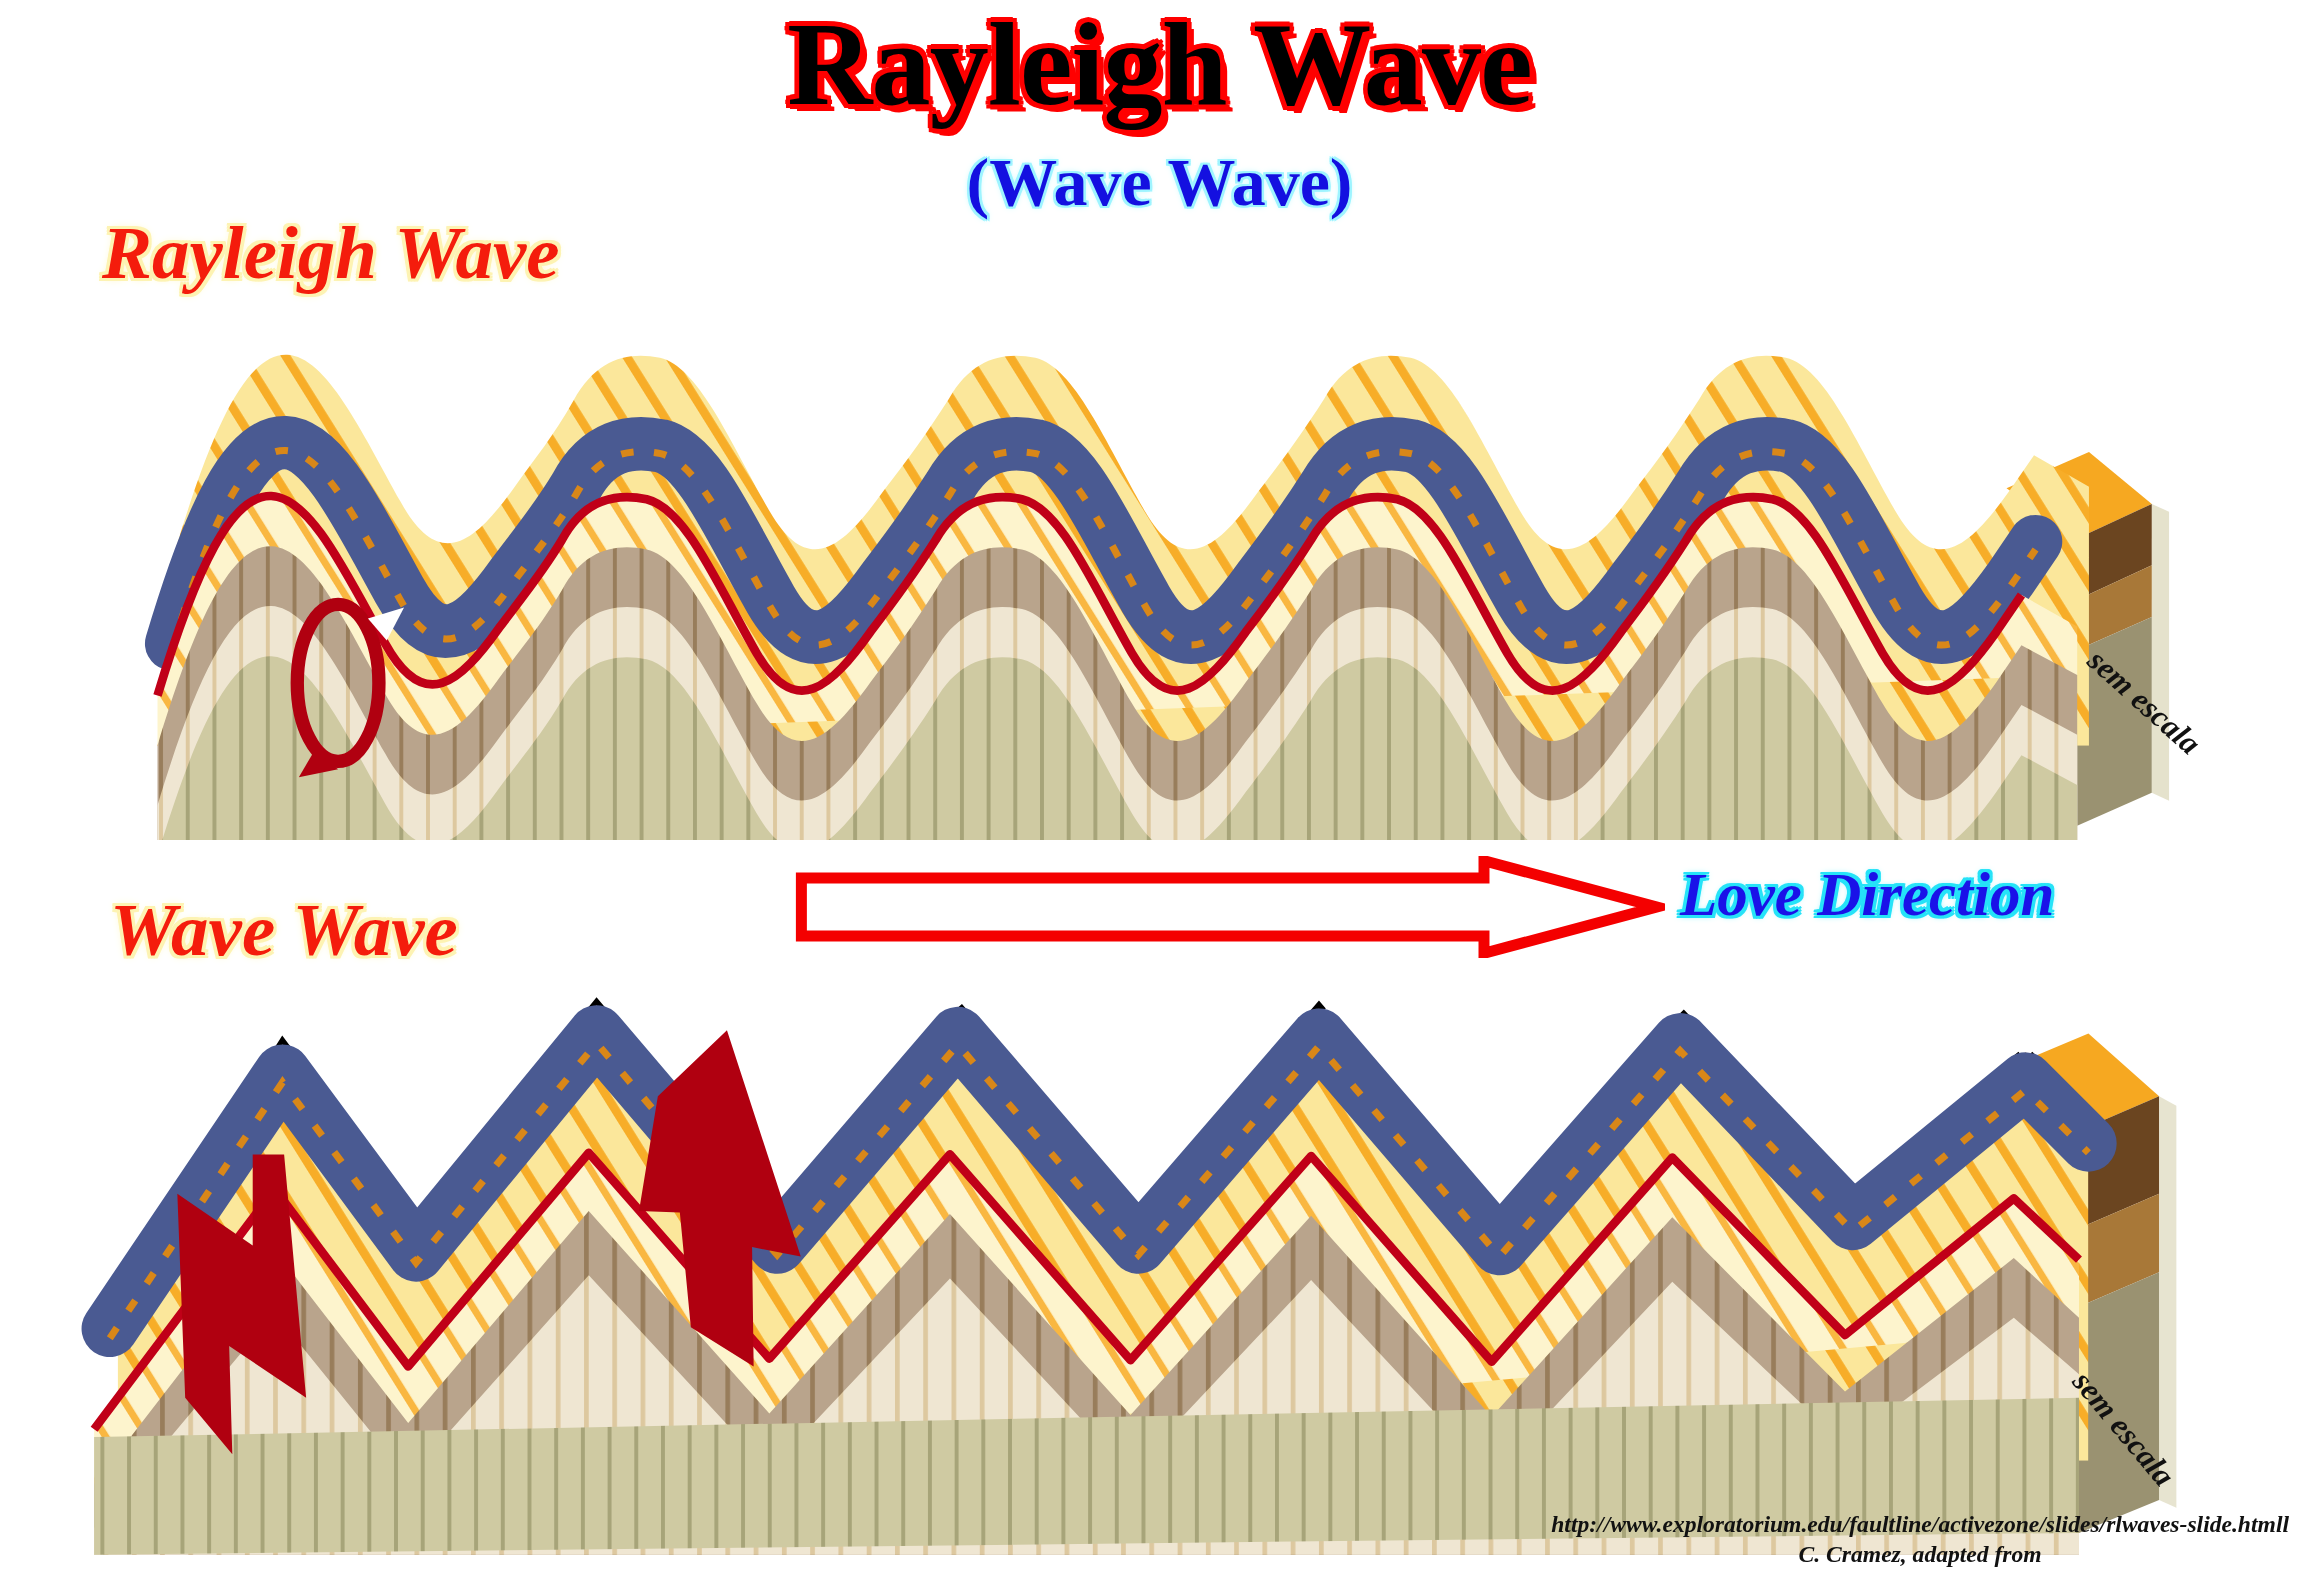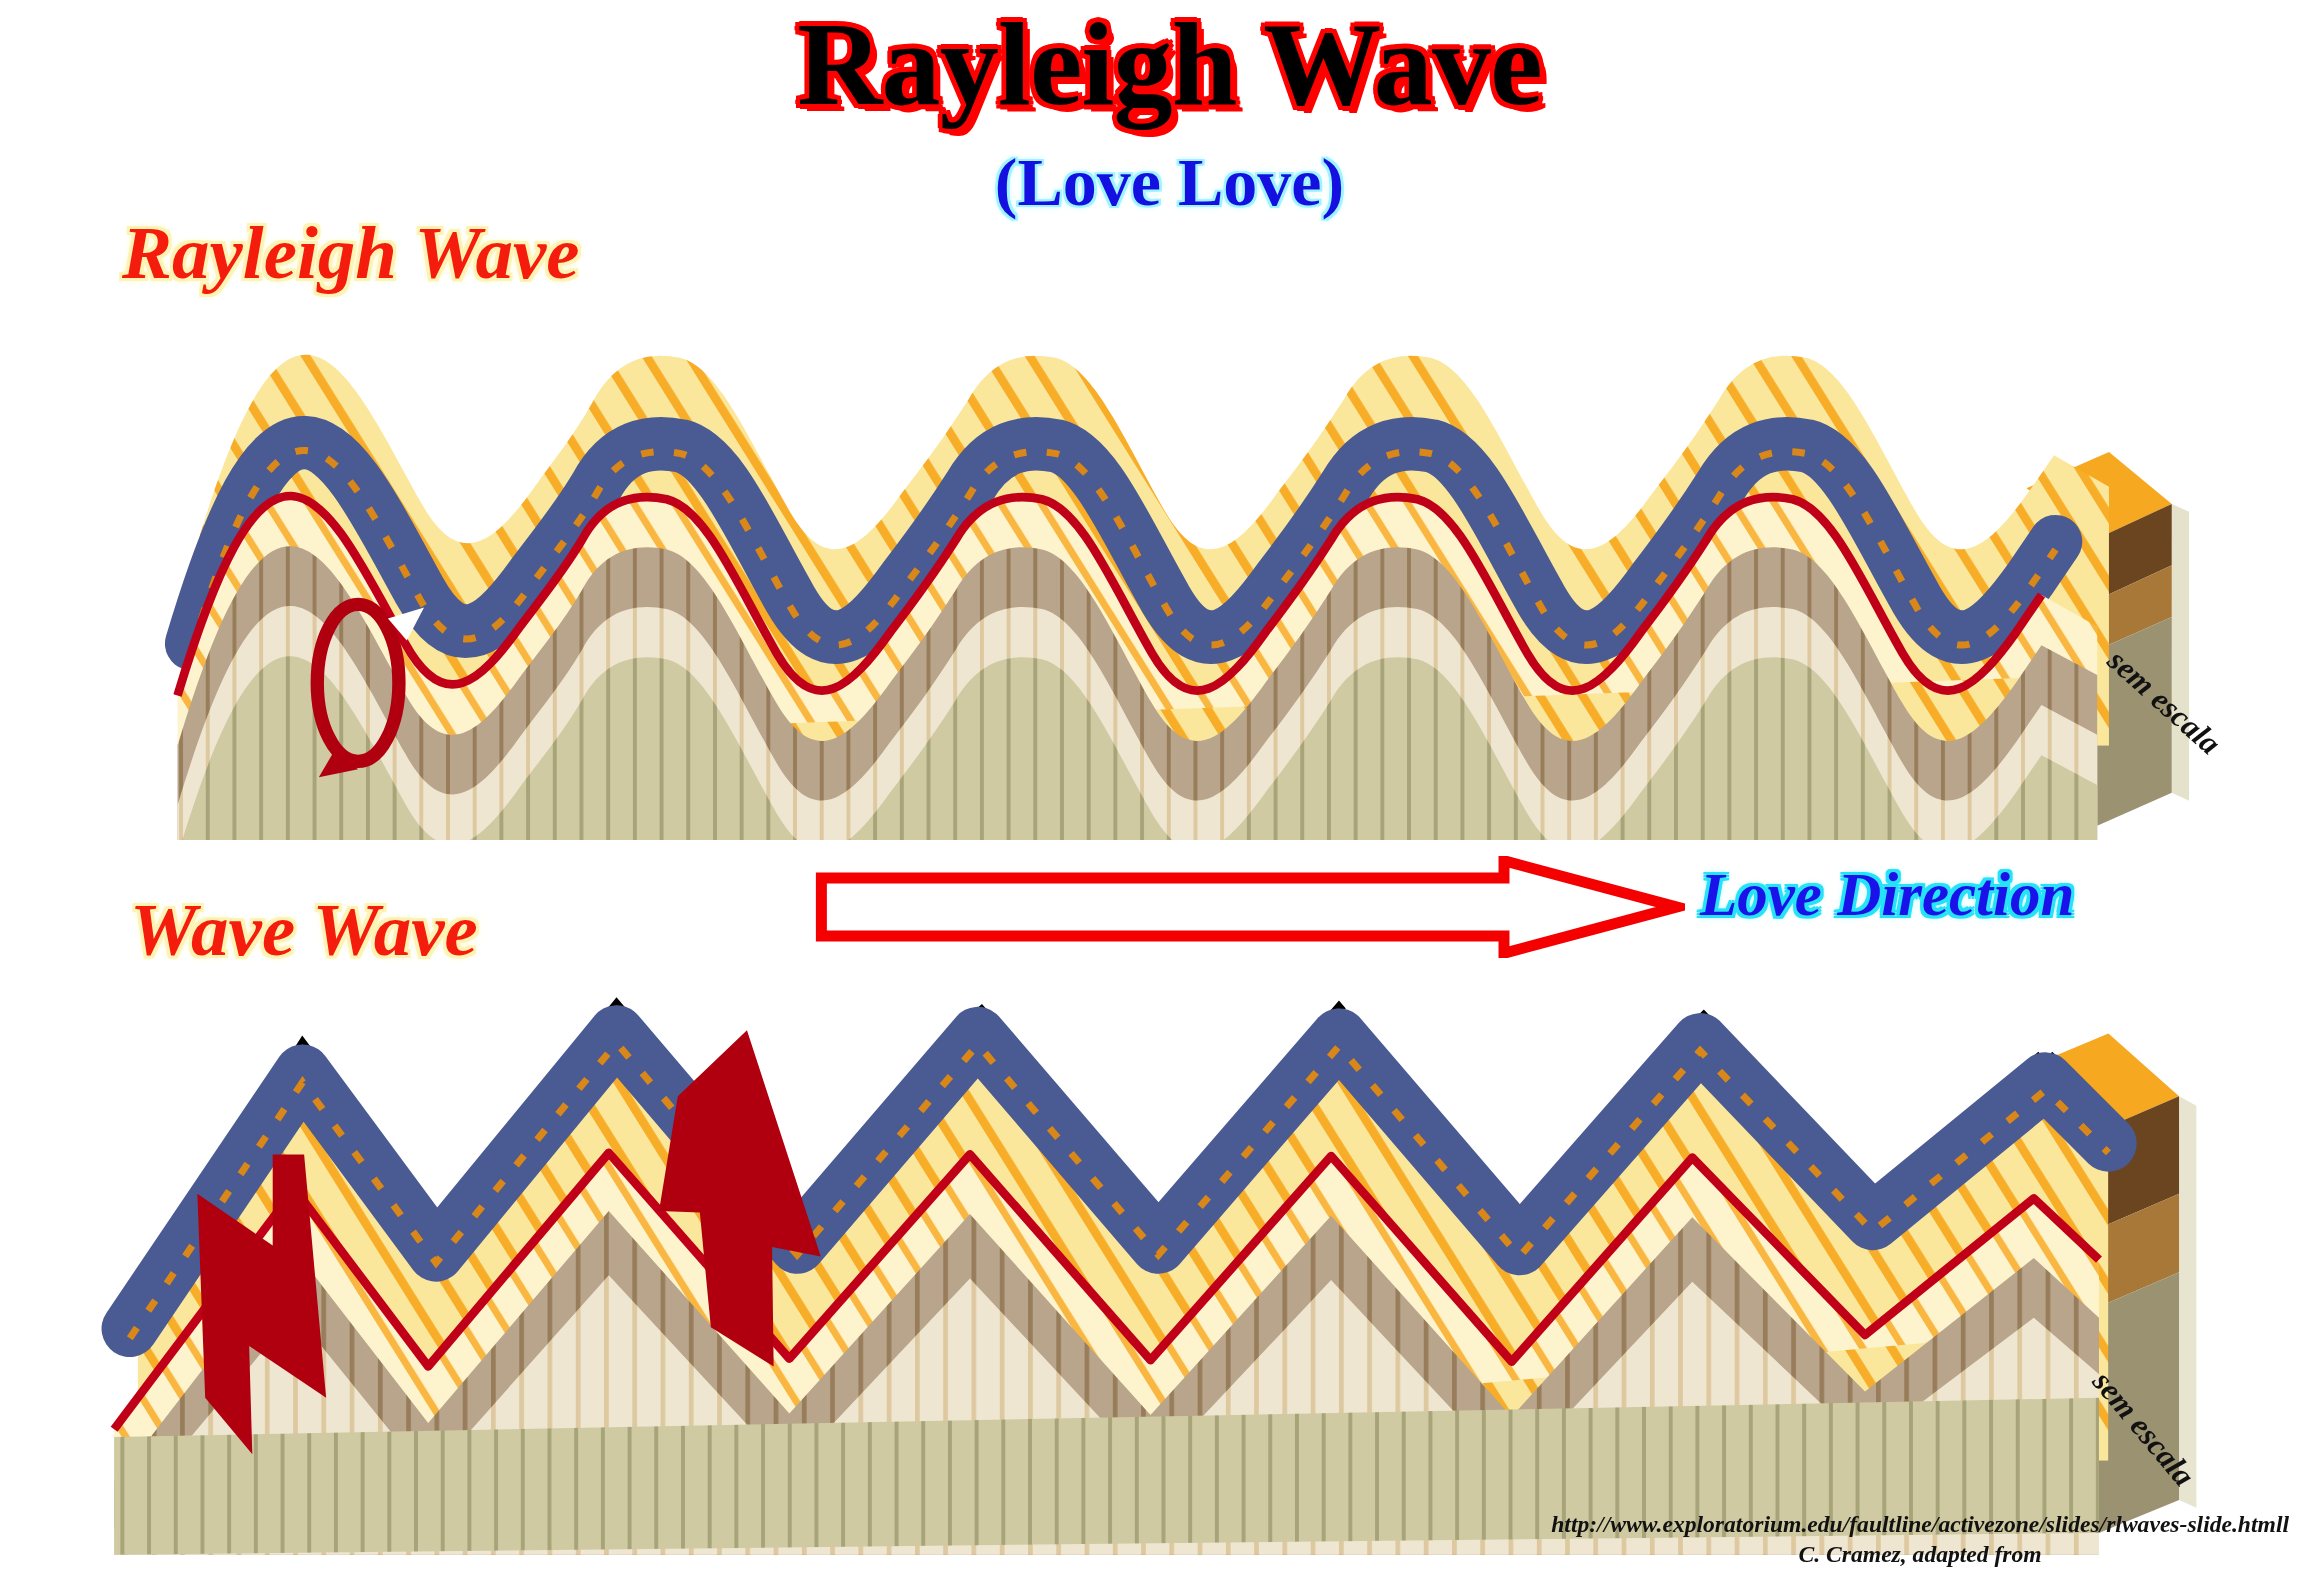--- a/index.html
+++ b/index.html
@@ -1,19 +1,19 @@
 <!DOCTYPE html>
 <html style="font-size:12.6px"><head>
 <meta charset="utf-8">
 <style>
   html,body{margin:0;padding:0;background:#ffffff;}
   body{width:2319px;height:1577px;position:relative;overflow:hidden;
        font-family:"Liberation Serif",serif;}
 
-  .abs{position:absolute;margin-left:20px;}
+  .abs{position:absolute;}
 
   
   #main-title{
     left:0;right:0;top:4.7px;text-align:center;
     font-family:"Liberation Serif",serif;
     font-weight:bold;font-size:118px;line-height:1.02;
     color:#000000;letter-spacing:-0.8px;
     text-shadow:
        4.7px 0 0 #ff0000, -4.7px 0 0 #ff0000,
        0 4.7px 0 #ff0000, 0 -4.7px 0 #ff0000,
@@ -76,21 +76,21 @@
   .sem-escala{
     font-family:"Liberation Serif",serif;
     font-style:italic;font-weight:bold;
     font-size:40px;fill:#111;
   }
 </style>
 </head>
 <body>
 
 <div class="abs" id="main-title">Rayleigh Wave</div>
-<div class="abs" id="sub-title">(Love Love)</div>
+<div class="abs" id="sub-title">(Wave Wave)</div>
 
 <div class="abs wave-label" id="rayleigh-label">Rayleigh Wave</div>
 <div class="abs wave-label" id="love-label">Wave Wave</div>
 
 <div class="abs" id="rayleigh-block">
 <svg class="block-svg" width="2167" height="534" viewBox="0 0 2760 680" xmlns="http://www.w3.org/2000/svg">
   <defs>
     <pattern id="stripesTop" width="46" height="46" patternUnits="userSpaceOnUse" patternTransform="rotate(-32)">
       <rect width="46" height="46" fill="#fbe79b"></rect>
       <rect width="11" height="46" fill="#f7a81e" opacity="0.92"></rect>

